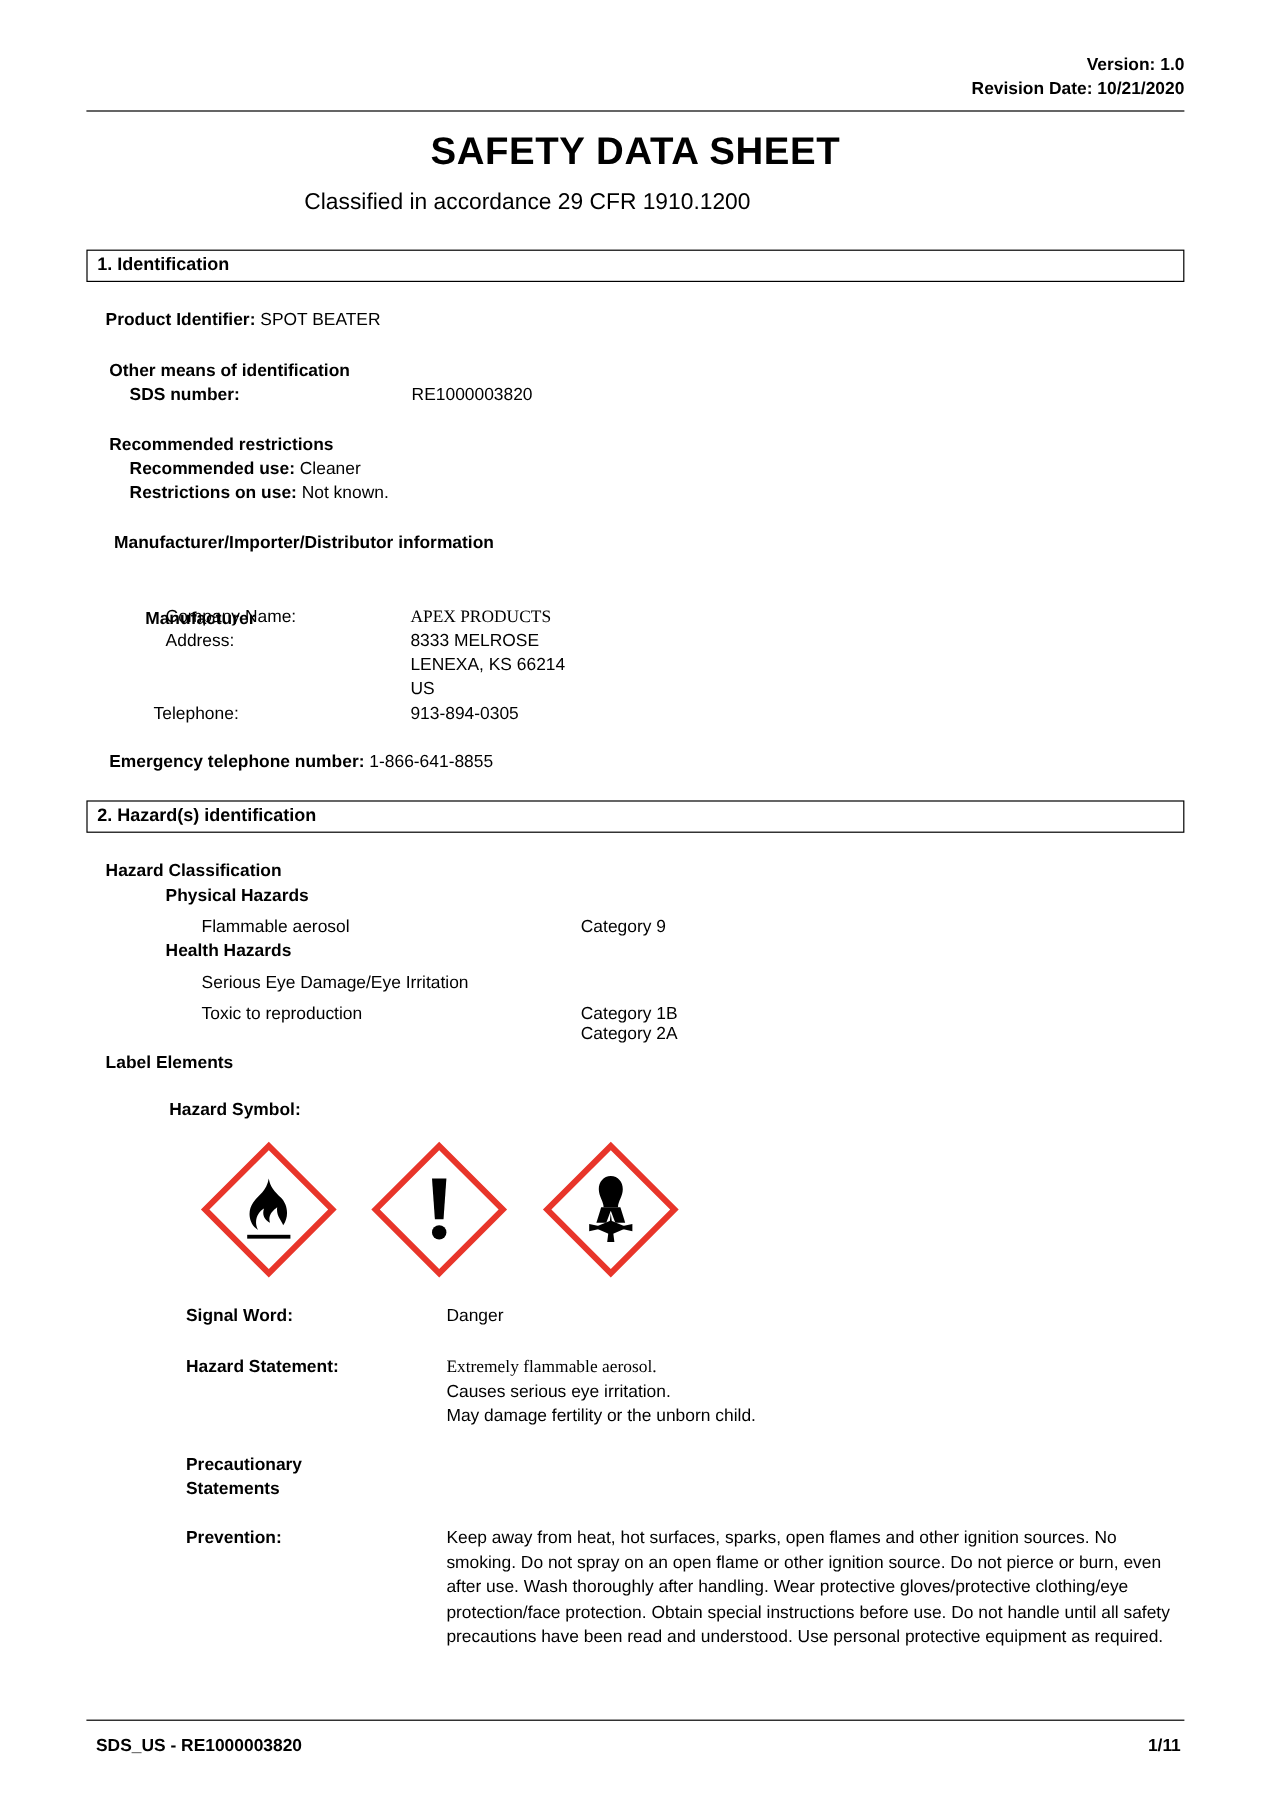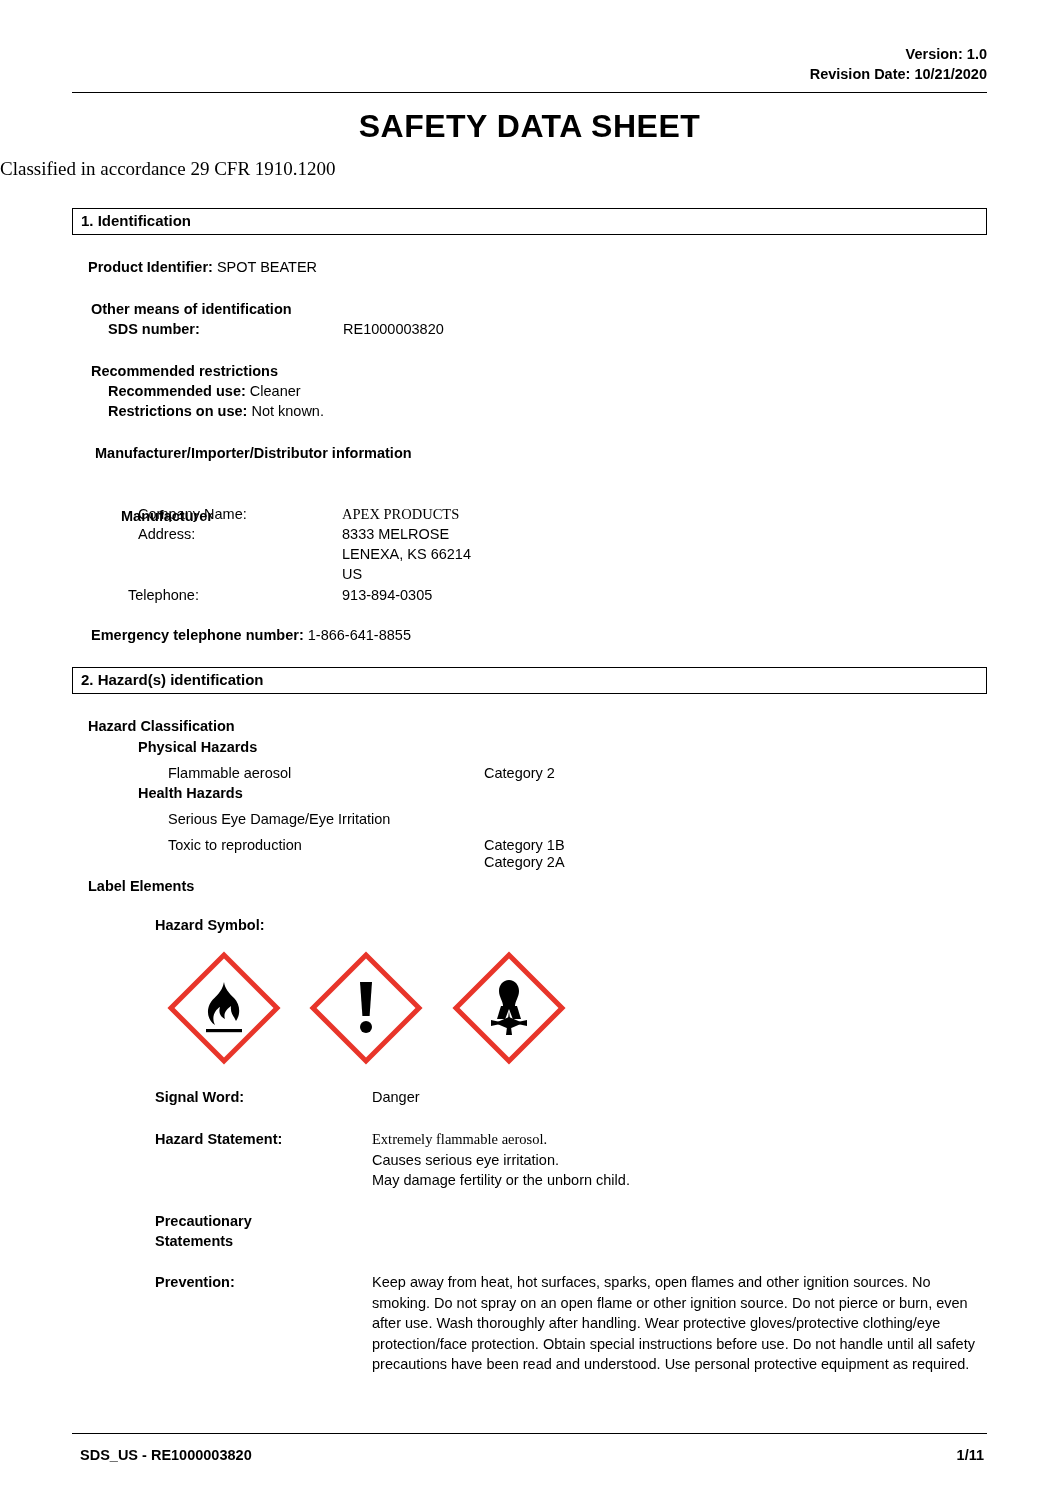--- a/index.html
+++ b/index.html
@@ -44,22 +44,22 @@
     text-align: center;
     font-size: 32px;
     font-weight: bold;
     letter-spacing: 0.5px;
   }
   .subtitle {
     position: absolute;
     top: 158px;
     left: 0;
     width: 879px;
+    text-align: center;
     font-size: 19px;
-    font-family: Liberation Serif, serif;
   }
 
   
   .section-bar {
     position: absolute;
     left: 72px;
     width: 915px;
     border: 1.3px solid #000;
     height: 27px;
     padding: 3px 0 0 8px;
@@ -178,33 +178,33 @@
     <span class="b">Emergency telephone number:</span>
     <span>1-866-641-8855</span>
   </div>
 
   <div class="section-bar" id="sec2">2. Hazard(s) identification</div>
 
   <div class="blk b" style="top:716px; left:88px;">Hazard Classification</div>
   <div class="blk b" style="top:737px; left:138px;">Physical Hazards</div>
 
   <div class="blk" style="top:763px; left:168px;">Flammable aerosol</div>
-  <div class="blk" style="top:763px; left:484px;">Category 2</div>
+  <div class="blk" style="top:763px; left:484px;">Category 9</div>
 
   <div class="blk b" style="top:783px; left:138px;">Health Hazards</div>
 
   <div class="blk" style="top:809px; left:168px;">Serious Eye Damage/Eye Irritation</div>
   <div class="blk" style="top:816px; left:484px;margin-top:36px;">Category 2A</div>
 
   <div class="blk" style="top:835px; left:168px;">Toxic to reproduction</div>
   <div class="blk" style="top:835px; left:484px;">Category 1B</div>
 
   <div class="blk b" style="top:876px; left:88px;">Label Elements</div>
 
-  <div class="blk b" style="top:915px; left:155px;">Hazard Symbol:</div>
+  <div class="blk b" style="top:915px; left:141px;">Hazard Symbol:</div>
 
   <div class="picto-row">
 
     <div class="picto">
       <div class="diamond"></div>
       <div class="glyph">
         <svg width="52" height="56" viewBox="0 0 52 56">
           <path d="M26 2 C24 13 17 16 13 22 C8 29 9 40 17 45 C13 37 17 30 22 27 C20 33 23 37 27 39 C25 33 29 29 33 26 C32 33 36 36 38 41 C43 34 42 24 36 18 C31 13 27 9 26 2 Z" fill="#000"></path>
           <rect x="8" y="49" width="36" height="3.2" fill="#000"></rect>
         </svg>

